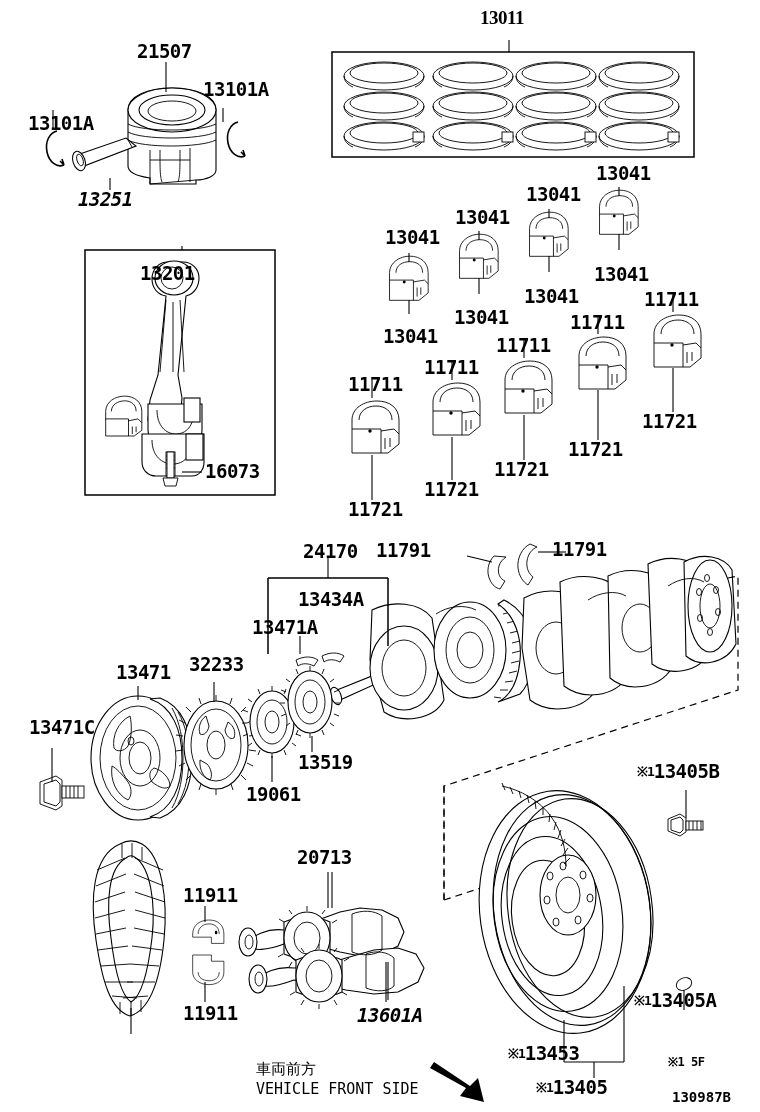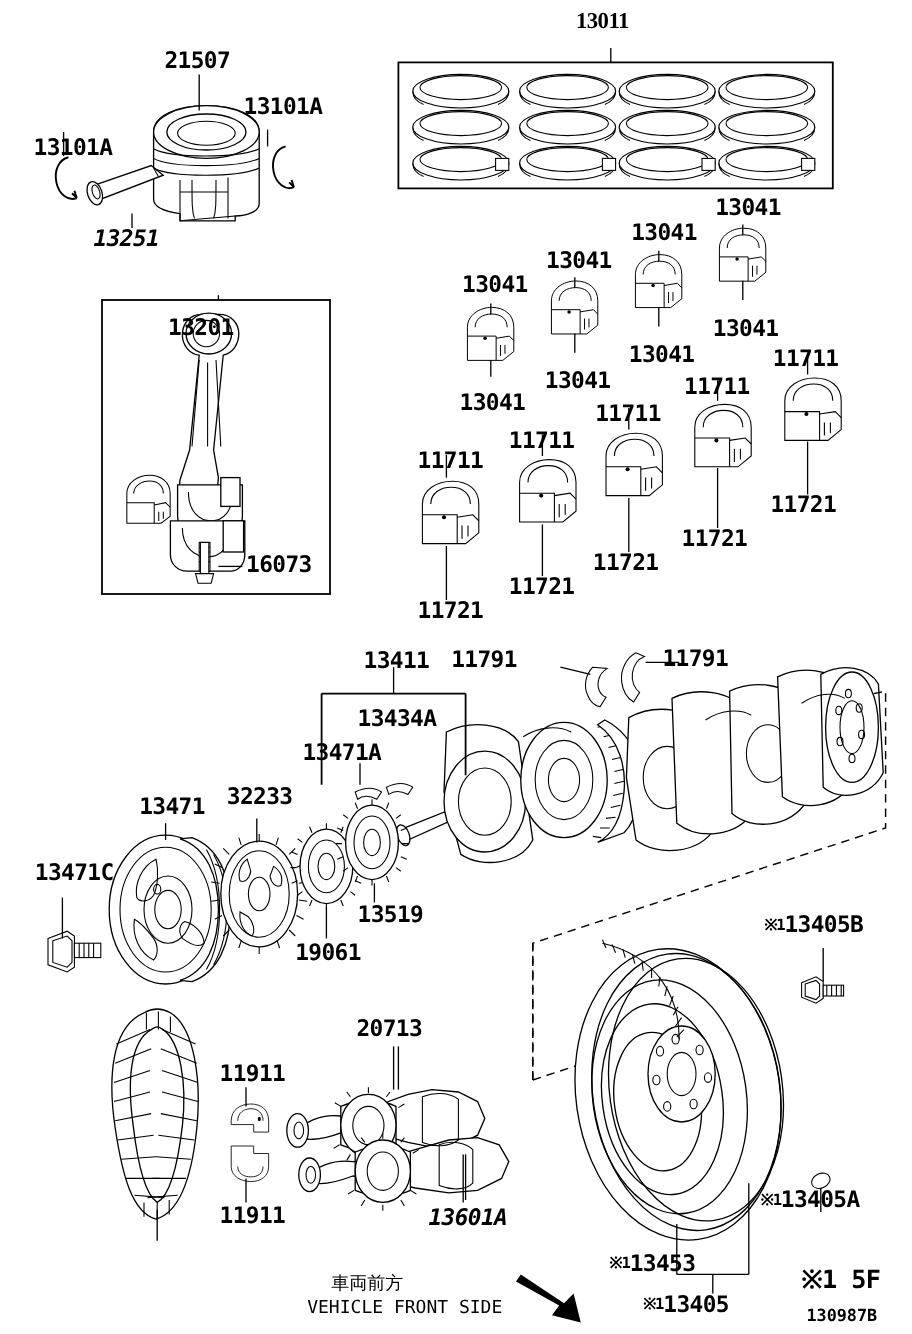--- a/index.html
+++ b/index.html
@@ -2,21 +2,21 @@
 <html><head>
 <meta charset="utf-8">
 <style>
   html,body{margin:0;padding:0;background:#ffffff;}
   body{width:760px;height:1112px;position:relative;overflow:hidden;
        font-family:"DejaVu Sans Mono","Liberation Mono",monospace;color:#000;}
   #sheet{position:absolute;left:0;top:0;width:760px;height:1112px;}
   .lbl{position:absolute;font-family:"DejaVu Sans Mono","Liberation Mono",monospace;
        font-weight:700;font-size:19px;letter-spacing:-0.5px;white-space:nowrap;
        color:#000;line-height:1;}
-  .lbl.sm{font-size:21px;}
+  .lbl.sm{font-size:12px;}
   .note{position:absolute;font-family:"DejaVu Sans Mono","Liberation Mono",monospace;
         font-weight:700;font-size:17px;line-height:1.28;white-space:pre;color:#000;}
   .note.thin{font-weight:400;font-size:15px;}
   .code{position:absolute;font-family:"DejaVu Sans Mono","Liberation Mono",monospace;
         font-size:14px;font-weight:700;color:#000;}
   .star{font-size:13px;vertical-align:2px;letter-spacing:-1px;}
   svg{position:absolute;left:0;top:0;}
   svg *{shape-rendering:geometricPrecision;}
   .ln{stroke:#000;stroke-width:1.6;fill:none;}
   .th{stroke:#000;stroke-width:1.1;fill:none;}
@@ -512,21 +512,21 @@
   <div class="lbl" style="left:348px;top:500px;">11721</div>
   <div class="lbl" style="left:424px;top:358px;">11711</div>
   <div class="lbl" style="left:424px;top:480px;">11721</div>
   <div class="lbl" style="left:496px;top:336px;">11711</div>
   <div class="lbl" style="left:494px;top:460px;">11721</div>
   <div class="lbl" style="left:570px;top:313px;">11711</div>
   <div class="lbl" style="left:568px;top:440px;">11721</div>
   <div class="lbl" style="left:644px;top:290px;">11711</div>
   <div class="lbl" style="left:642px;top:412px;">11721</div>
 
-  <div class="lbl" style="left:303px;top:542px;">13411</div>
+  <div class="lbl" style="left:303px;top:542px;">24170</div>
   <div class="lbl" style="left:298px;top:590px;">13434A</div>
   <div class="lbl" style="left:252px;top:618px;">13471A</div>
   <div class="lbl" style="left:376px;top:541px;">11791</div>
   <div class="lbl" style="left:552px;top:540px;">11791</div>
 
   <div class="lbl" style="left:116px;top:663px;">13471</div>
   <div class="lbl" style="left:29px;top:718px;">13471C</div>
   <div class="lbl" style="left:189px;top:655px;">32233</div>
   <div class="lbl" style="left:246px;top:785px;">19061</div>
   <div class="lbl" style="left:298px;top:753px;">13519</div>
@@ -542,18 +542,18 @@
   <div class="lbl" style="left:634px;top:991px;">
     <span class="star">※1</span><span>13405A</span>
   </div>
   <div class="lbl" style="left:508px;top:1044px;">
     <span class="star">※1</span><span>13453</span>
   </div>
   <div class="lbl" style="left:536px;top:1078px;">
     <span class="star">※1</span><span>13405</span>
   </div>
 
-  <div class="note thin" style="left:276px;top:1060px;text-align:center;">車両前方</div>
+  <div class="note thin" style="left:256px;top:1060px;text-align:center;">車両前方</div>
   <div class="note thin" style="left:256px;top:1080px;">VEHICLE FRONT SIDE</div>
   <div class="lbl sm" style="left:668px;top:1056px;">※1 5F</div>
   <div class="code" style="left:672px;top:1089px;">130987B</div>
 
 </div>
 
 </body></html>

